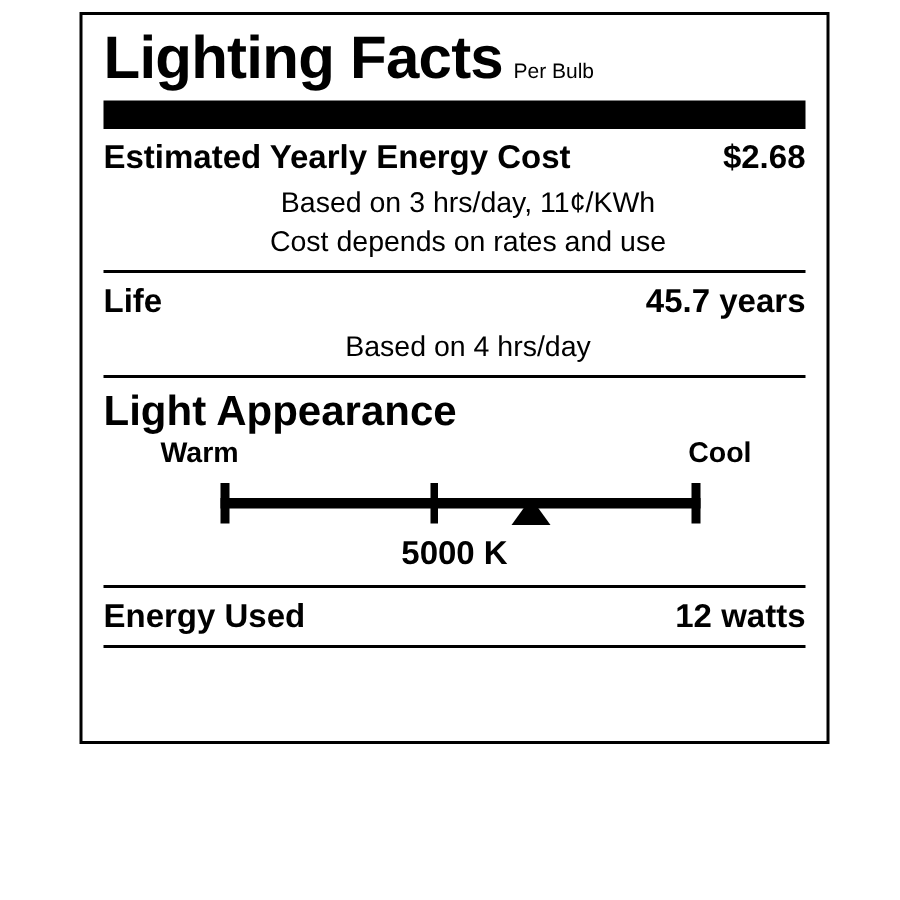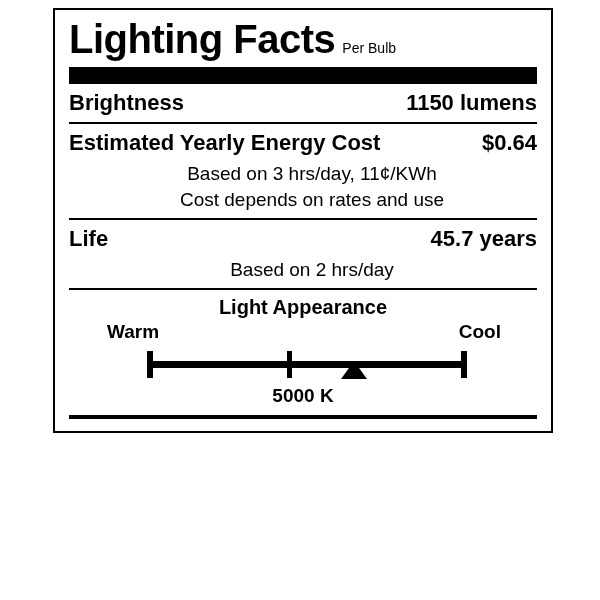--- a/index.html
+++ b/index.html
@@ -13,21 +13,21 @@
     font-family: "Liberation Sans", sans-serif;
     color: #000000;
     overflow: hidden;
   }
 
   .label-card {
     position: absolute;
     left: 53px;
     top: 8px;
     width: 500px;
-    height: 425px;
+    height: 488px;
     border: 2px solid #000000;
     box-sizing: border-box;
     background: #ffffff;
     padding: 0 14px;
   }
 
   
   .title-row {
     display: flex;
     align-items: baseline;
@@ -79,24 +79,23 @@
     padding: 1px 0 3px 18px;
     text-align: center;
   }
 
   .block-pad-bottom {
     padding-bottom: 7px;
   }
 
   
   .appearance-head {
-    font-size: 20px;
+    font-size: 28px;
     font-weight: bold;
     padding: 6px 0 2px 0;
-    text-align: center;
   }
   .scale-labels {
     display: flex;
     justify-content: space-between;
     font-size: 19px;
     padding: 0 36px 0 38px;
     box-sizing: border-box;
     font-weight: bold;
   }
   .scale-wrap {
@@ -135,78 +134,78 @@
     left: 272px;
     top: 12px;
     width: 0;
     height: 0;
     border-left: 13px solid transparent;
     border-right: 13px solid transparent;
     border-bottom: 18px solid #000000;
   }
   .kelvin {
     text-align: center;
-    font-size: 19px;
+    font-size: 22px;
     font-weight: bold;
     padding: 2px 0 8px 0;
   }
 
   .bottom-space {
     height: 40px;
   }
 </style>
 </head>
 <body>
 
 <div class="label-card">
 
   <div class="title-row">
     <span class="title-main">Lighting Facts</span>
     <span class="title-sub">Per Bulb</span>
   </div>
 
   <div class="thick-bar"></div>
 
-  <div class="row">
-    <span class="row-head">Brightness</span>
-    <span class="row-val">1150 lumens</span>
-  </div>
 
   <div class="rule"></div>
 
   <div class="row">
     <span class="row-head">Estimated Yearly Energy Cost</span>
-    <span class="row-val">$0.64</span>
+    <span class="row-val">$2.68</span>
   </div>
   <div class="subline">Based on 3 hrs/day, 11¢/KWh</div>
   <div class="subline block-pad-bottom">Cost depends on rates and use</div>
 
   <div class="rule"></div>
 
   <div class="row">
     <span class="row-head">Life</span>
     <span class="row-val">45.7 years</span>
   </div>
-  <div class="subline block-pad-bottom">Based on 2 hrs/day</div>
+  <div class="subline block-pad-bottom">Based on 4 hrs/day</div>
 
   <div class="rule"></div>
 
   <div class="appearance-head">Light Appearance</div>
   <div class="scale-labels">
     <span>Warm</span>
     <span>Cool</span>
   </div>
   <div class="scale-wrap">
     <div class="scale-line"></div>
     <div class="scale-end-left"></div>
     <div class="scale-end-right"></div>
     <div class="scale-tick"></div>
     <div class="scale-pointer"></div>
   </div>
   <div class="kelvin">5000 K</div>
 
   <div class="rule"></div>
 
+  <div class="row">
+    <span class="row-head">Energy Used</span>
+    <span class="row-val">12 watts</span>
+  </div>
 
   <div class="rule"></div>
 
   <div class="bottom-space"></div>
 </div>
 
 </body></html>

